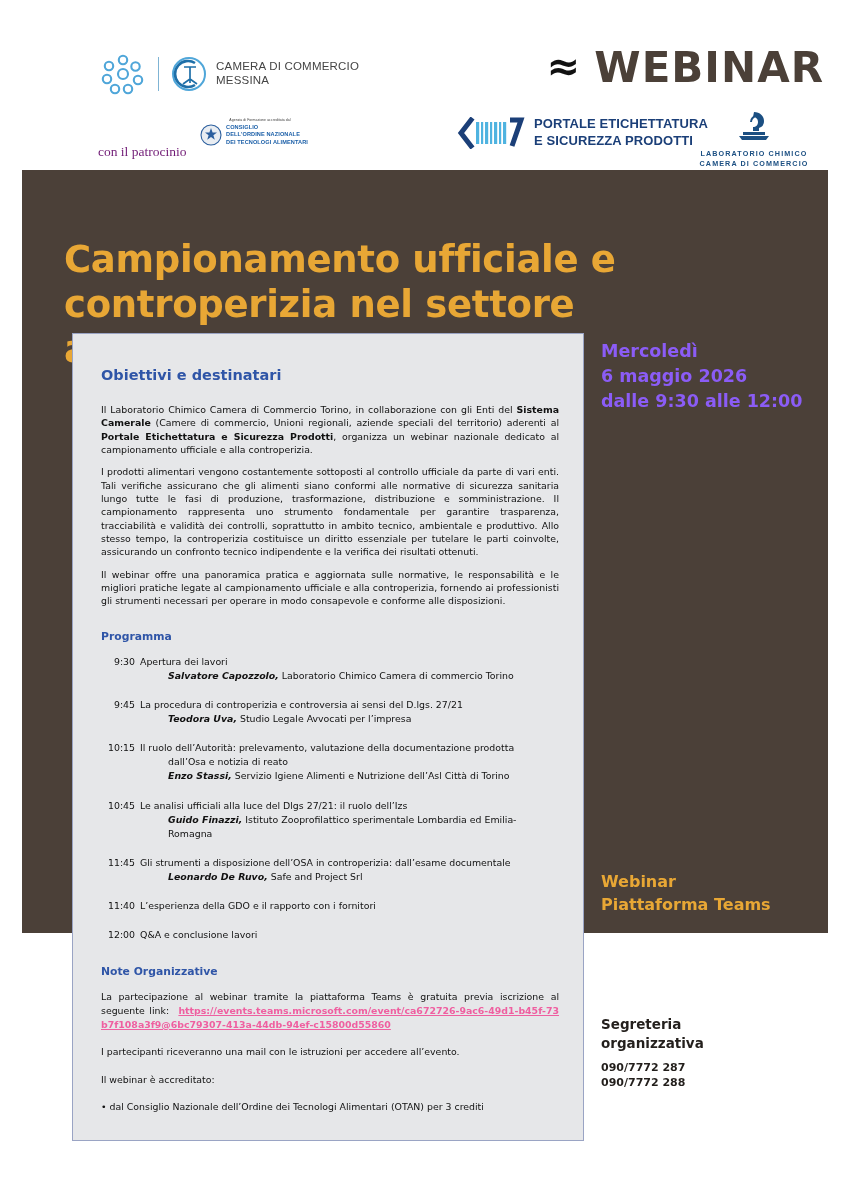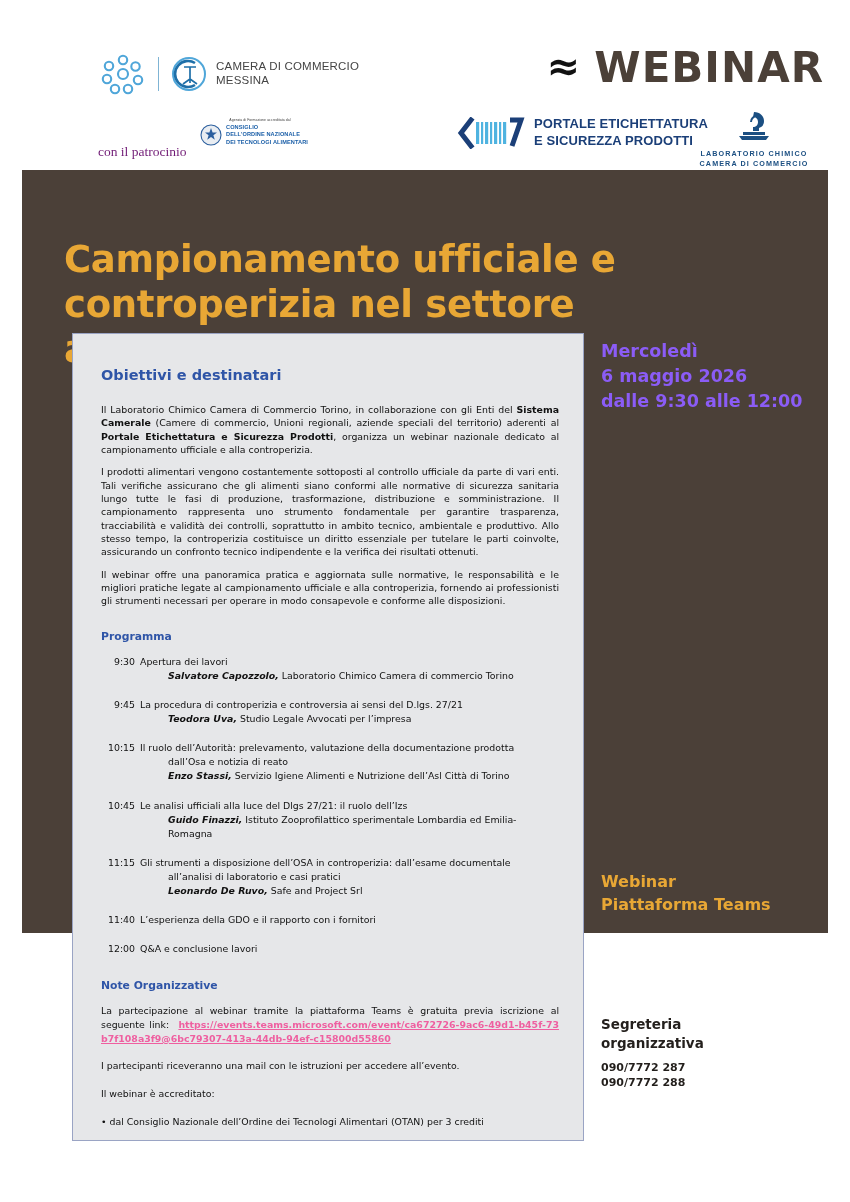--- a/index.html
+++ b/index.html
@@ -259,24 +259,23 @@
             </div>
           </div>
           <div class="prog-item">
             <div class="prog-time">10:45</div>
             <div class="prog-body">
               <span class="prog-topic">Le analisi ufficiali alla luce del Dlgs 27/21: il ruolo dell’Izs</span>
               <span class="prog-speaker"><b>Guido Finazzi,</b><span> Istituto Zooprofilattico sperimentale Lombardia ed Emilia-Romagna</span></span>
             </div>
           </div>
           <div class="prog-item">
-            <div class="prog-time">11:15</div>
+            <div class="prog-time">11:45</div>
             <div class="prog-body">
               <span class="prog-topic">Gli strumenti a disposizione dell’OSA in controperizia: dall’esame documentale</span>
-              <span class="prog-cont">all’analisi di laboratorio e casi pratici</span>
               <span class="prog-speaker"><b>Leonardo De Ruvo,</b><span> Safe and Project Srl</span></span>
             </div>
           </div>
           <div class="prog-item">
             <div class="prog-time">11:40</div>
             <div class="prog-body">
               <span class="prog-topic">L’esperienza della GDO e il rapporto con i fornitori</span>
             </div>
           </div>
           <div class="prog-item">

